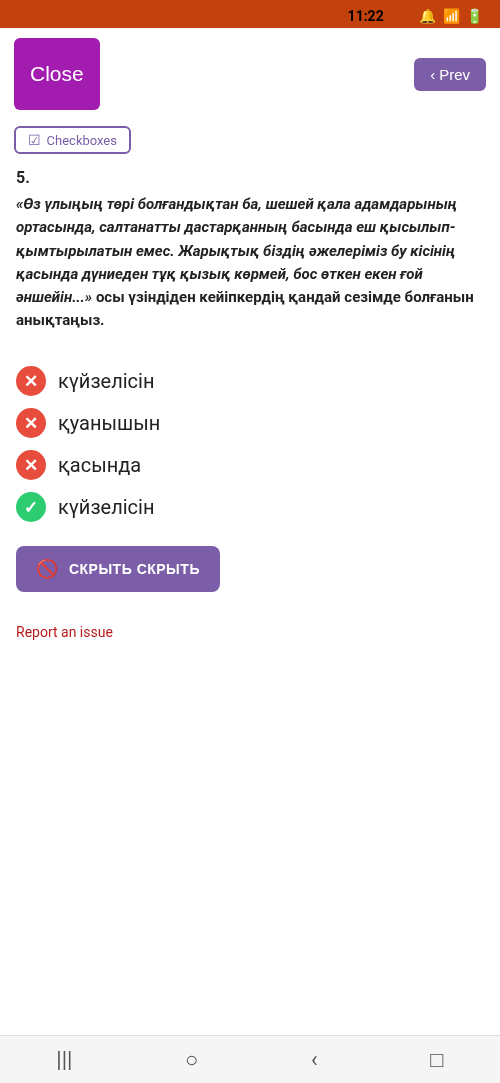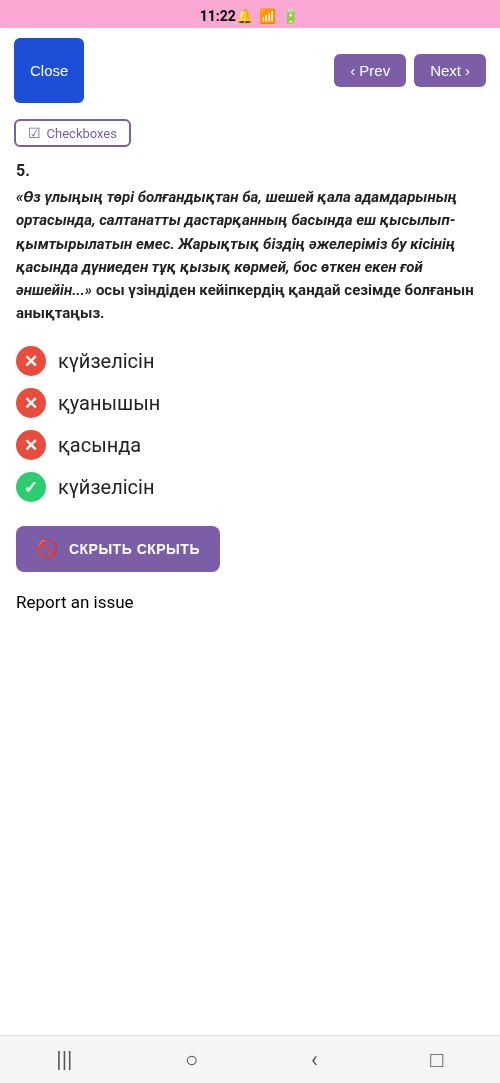--- a/index.html
+++ b/index.html
@@ -8,50 +8,51 @@
       font-family: -apple-system, BlinkMacSystemFont, 'Segoe UI', Roboto, sans-serif;
       background: #fff;
       width: 500px;
       min-height: 1083px;
       overflow-x: hidden;
     }
 
     
     .status-bar {
       display: flex;
-      justify-content: center;
+      justify-content: flex-end;
       align-items: center;
       padding: 8px 16px 4px;
       font-size: 13px;
       font-weight: 600;
-      background: #f9a8d4;
+      background: #c2410c;
+      gap: 36px;
     }
     .status-left { font-size: 14px; font-weight: 700; }
     .status-right {
       display: flex;
       align-items: center;
       gap: 6px;
     }
     .status-icon { font-size: 14px; }
 
     
     .nav-bar {
       display: flex;
       justify-content: space-between;
       align-items: center;
       padding: 10px 14px;
       background: #fff;
     }
     .btn-close {
-      background: #1d4ed8;
+      background: #a21caf;
       color: #fff;
       border: none;
       border-radius: 6px;
       padding: 24px 16px;
-      font-size: 15px;
+      font-size: 21px;
       cursor: pointer;
     }
     .nav-right {
       display: flex;
       gap: 8px;
     }
     .btn-nav {
       background: #7b5ea7;
       color: #fff;
       border: none;
@@ -94,21 +95,21 @@
     .question-number {
       font-size: 16px;
       font-weight: 700;
       color: #222;
       margin-bottom: 6px;
     }
     .question-text {
       font-size: 15px;
       color: #222;
       line-height: 1.55;
-      margin-bottom: 20px;
+      margin-bottom: 33px;
     }
     .question-italic {
       font-style: italic;
       font-weight: 700;
     }
     .question-normal {
       font-style: normal;
       font-weight: 700;
     }
 
@@ -165,25 +166,25 @@
       cursor: pointer;
       letter-spacing: 0.5px;
       margin-bottom: 16px;
     }
     .btn-answer .eye-icon {
       font-size: 18px;
     }
 
     
     .report-link {
-      color: #000000;
-      font-size: 17px;
+      color: #b91c1c;
+      font-size: 14px;
       text-decoration: none;
       display: inline-block;
-      margin-top: 4px;
+      margin-top: 16px;
     }
 
     
     .bottom-nav {
       position: fixed;
       bottom: 0;
       left: 0;
       width: 500px;
       height: 48px;
       background: #f5f5f5;
@@ -210,24 +211,20 @@
   </div>
 </div>
 
 <div class="nav-bar">
   <button class="btn-close">Close</button>
   <div class="nav-right">
     <button class="btn-nav">
       <span>‹</span>
       <span>Prev</span>
     </button>
-    <button class="btn-nav">
-      <span>Next</span>
-      <span>›</span>
-    </button>
   </div>
 </div>
 
 <div class="tag-row">
   <div class="tag-checkboxes">
     <span class="check-icon">☑</span>
     <span>Checkboxes</span>
   </div>
 </div>
 

